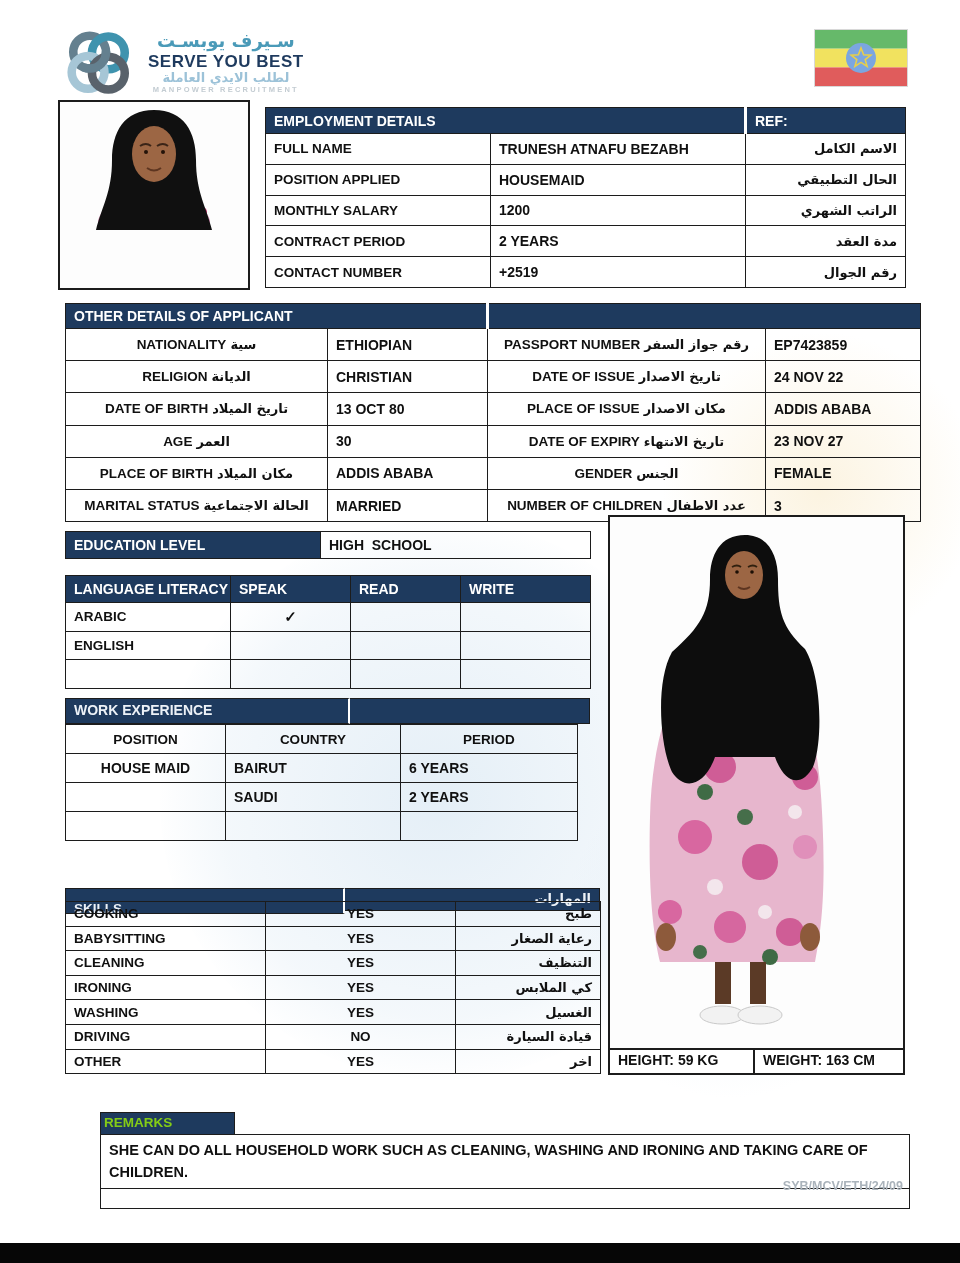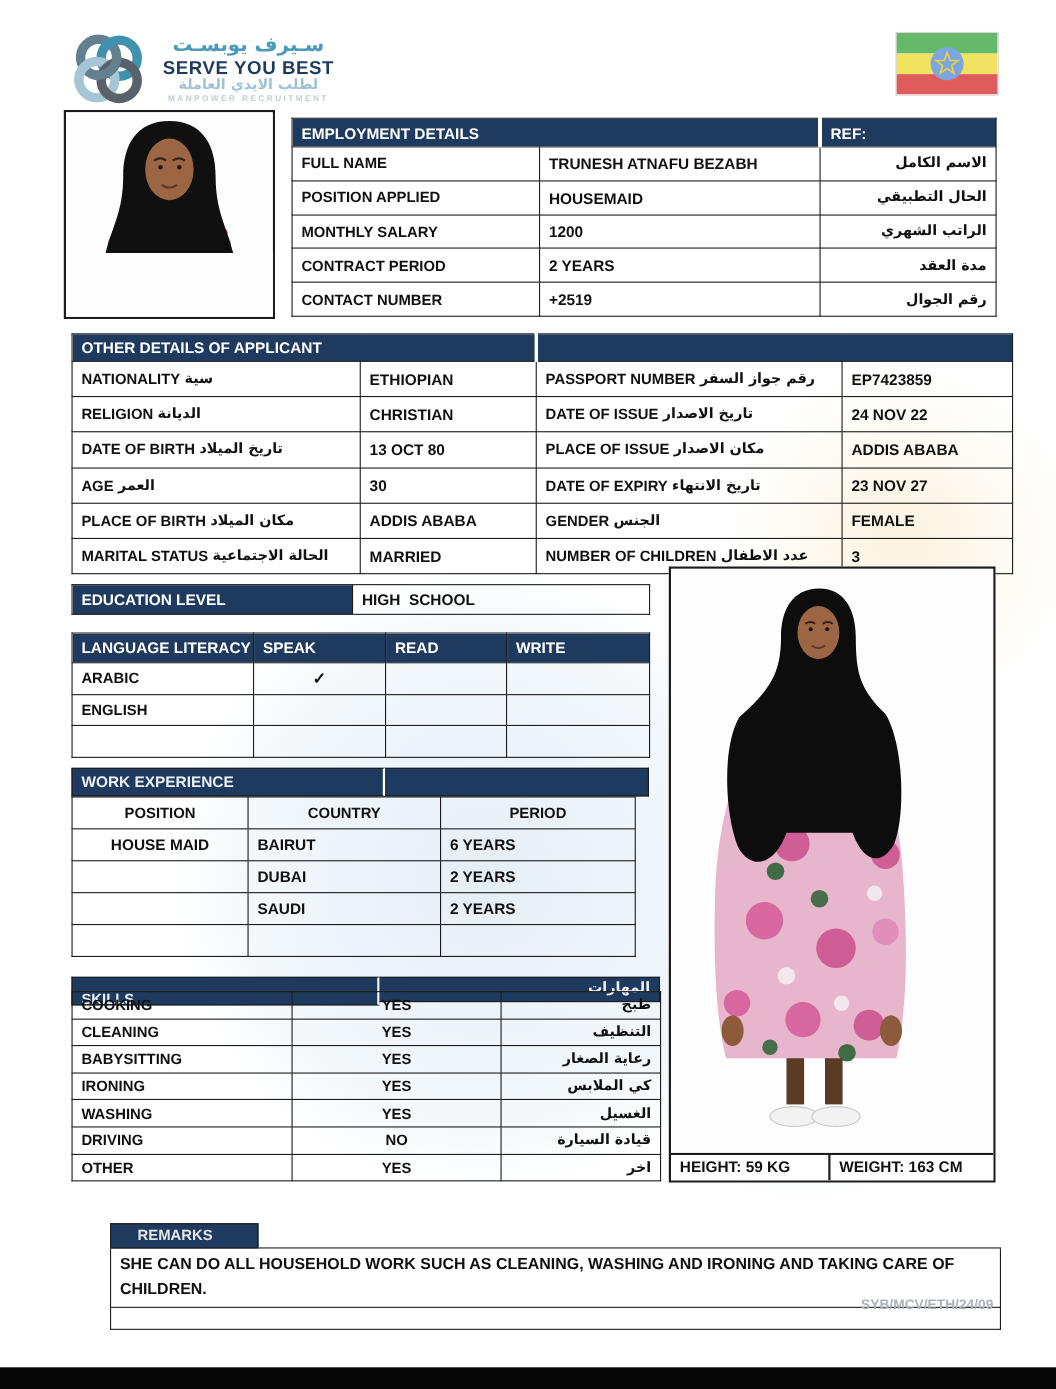--- a/index.html
+++ b/index.html
@@ -34,21 +34,21 @@
   .hw-row .cell:first-child { border-right:2px solid #1c1c1c; max-width:145px; }
 
   table { border-collapse:collapse; table-layout:fixed; background:transparent; }
   td { border:1.5px solid #1c1c1c; padding:0 8px; font-size:13.5px; color:#101010;
        overflow:hidden; white-space:nowrap; vertical-align:middle; }
   .navy { background:#1e3a5e; color:#ffffff; font-weight:bold; font-size:14px; }
   .lbl  { font-weight:600; }
   .val  { font-weight:bold; font-size:14px; }
   .ar   { font-family:"DejaVu Sans", sans-serif; font-weight:bold; font-size:13px; }
   .ar-right { text-align:right; }
-  .lblwrap { display:flex; justify-content:flex-start; align-items:center; gap:4px; }
+  .lblwrap { display:flex; justify-content:center; align-items:center; gap:4px; }
 
   .tbl-emp   { position:absolute; left:265px; top:107px; width:640px; }
   .tbl-emp tr { height:30.8px; } .tbl-emp tr.hdr { height:26px; }
   .tbl-emp td.gapR { border-right:3px solid #ffffff; }
 
   .tbl-other { position:absolute; left:65px; top:303px; width:855px; }
   .tbl-other tr { height:32.2px; } .tbl-other tr.hdr { height:25px; }
   .tbl-other td.gapR { border-right:3px solid #ffffff; }
 
   .tbl-edu { position:absolute; left:65px; top:531px; width:525px; }
@@ -71,22 +71,22 @@
   .sk-bar .seg1 { width:280px; background:#1e3a5e; color:#ecf1f7; font-weight:bold; font-size:13.5px;
                   padding:12px 8px; border:1.5px solid #1c1c1c; border-right:2px solid #fff; }
   .sk-bar .seg2 { flex:1; background:#1e3a5e; color:#ecf1f7; border:1.5px solid #1c1c1c; border-left:none;
                   text-align:right; padding:2px 8px; }
   .tbl-sk { position:absolute; left:65px; top:901px; width:535px; }
   .tbl-sk tr { height:24.6px; }
   .tbl-sk td.ctr { text-align:center; font-weight:bold; }
 
   .remarks { position:absolute; left:100px; top:1112px; width:810px; }
   .rm-bar { display:flex; height:23px; }
-  .rm-bar .seg1 { width:135px; background:#1e3a5e; color:#e5e5e5; font-weight:bold; font-size:13.5px;
-                  padding:2px 24px; border:1.5px solid #1c1c1c; }
+  .rm-bar .seg1 { width:135px; background:#1e3a5e; color:#84cc16; font-weight:bold; font-size:13.5px;
+                  padding:2px 3px; border:1.5px solid #1c1c1c; }
   .rm-bar .seg2 { flex:1; border-bottom:1.5px solid #1c1c1c; }
   .rm-text { border:1.5px solid #1c1c1c; border-top:none; min-height:52px; padding:4px 8px;
              font-weight:600; font-size:14.5px; color:#101010; line-height:1.55; position:relative; }
   .rm-empty { border:1.5px solid #1c1c1c; border-top:none; height:20px; }
   .rm-code { position:absolute; right:6px; bottom:-8px; color:#aab3bb; font-size:12.5px; font-weight:600; }
 
   .bottom-bar { position:absolute; left:0; top:1243px; width:960px; height:20px; background:#060606; }
 </style>
 </head>
 <body>
@@ -357,25 +357,20 @@
       <td class="ctr lbl">COUNTRY</td>
       <td class="ctr lbl">PERIOD</td>
     </tr>
     <tr>
       <td class="ctr val">HOUSE MAID</td>
       <td class="val">BAIRUT</td>
       <td class="val">6 YEARS</td>
     </tr>
     <tr>
       <td class="ctr val"></td>
-      <td class="val">DUBAI</td>
-      <td class="val">2 YEARS</td>
-    </tr>
-    <tr>
-      <td class="ctr val"></td>
       <td class="val">SAUDI</td>
       <td class="val">2 YEARS</td>
     </tr>
     <tr>
       <td class="ctr val"></td>
       <td class="val"></td>
       <td class="val"></td>
     </tr>
   </tbody>
     </table>
@@ -390,28 +385,28 @@
         <col style="width:190px">
         <col style="width:145px">
       </colgroup>
     <tbody>
         <tr>
       <td class="lbl">COOKING</td>
       <td class="ctr">YES</td>
       <td class="ar ar-right" dir="rtl">طبخ</td>
     </tr>
     <tr>
+      <td class="lbl">BABYSITTING</td>
+      <td class="ctr">YES</td>
+      <td class="ar ar-right" dir="rtl">رعاية الصغار</td>
+    </tr>
+    <tr>
       <td class="lbl">CLEANING</td>
       <td class="ctr">YES</td>
       <td class="ar ar-right" dir="rtl">التنظيف</td>
-    </tr>
-    <tr>
-      <td class="lbl">BABYSITTING</td>
-      <td class="ctr">YES</td>
-      <td class="ar ar-right" dir="rtl">رعاية الصغار</td>
     </tr>
     <tr>
       <td class="lbl">IRONING</td>
       <td class="ctr">YES</td>
       <td class="ar ar-right" dir="rtl">كي الملابس</td>
     </tr>
     <tr>
       <td class="lbl">WASHING</td>
       <td class="ctr">YES</td>
       <td class="ar ar-right" dir="rtl">الغسيل</td>

